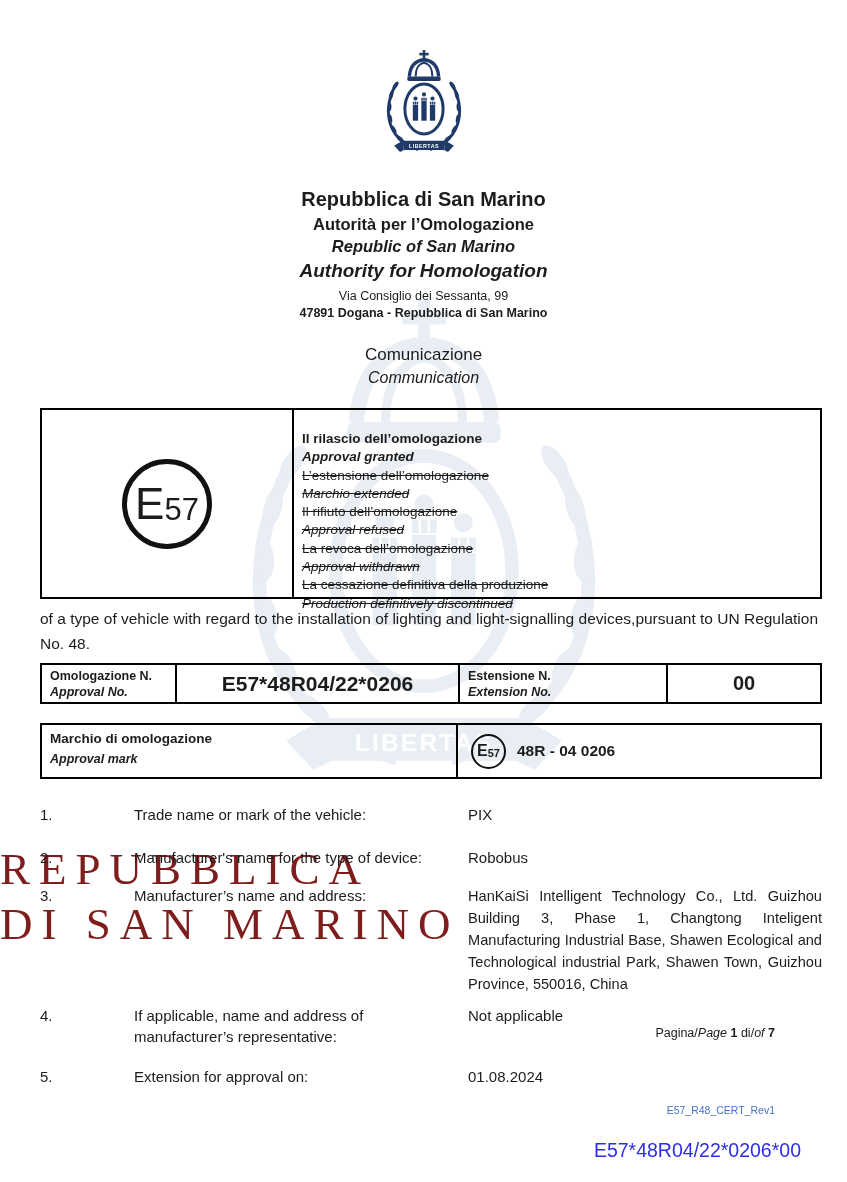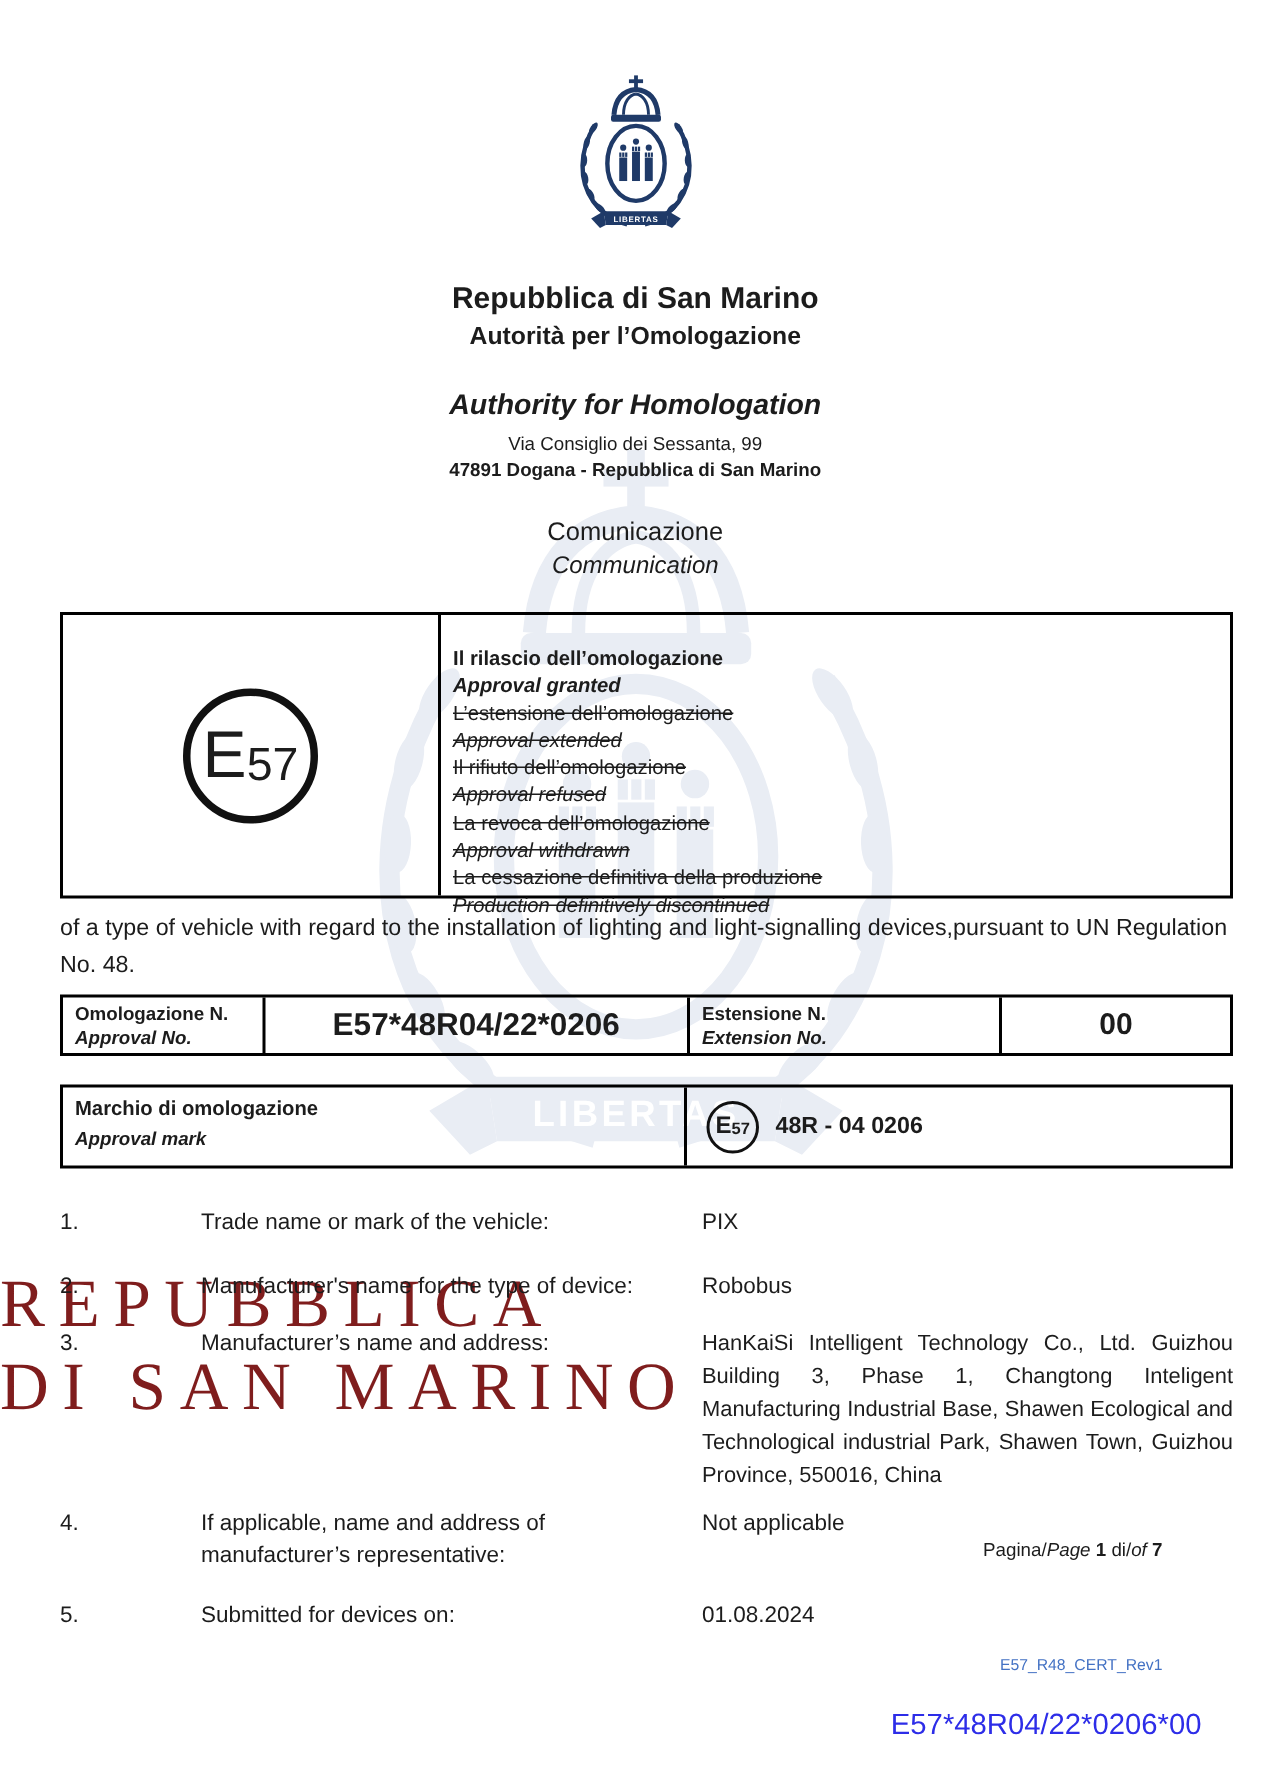--- a/index.html
+++ b/index.html
@@ -132,38 +132,39 @@
       <use href="#crest"></use>
     </svg>
   <div class="wm wm-text wm-line1">Repubblica</div>
   <div class="wm wm-text wm-line2">di San Marino</div>
 
   <svg class="abs crest-top" viewBox="0 0 100 112">
       <use href="#crest"></use>
     </svg>
   <div class="abs ctr t-it">Repubblica di San Marino</div>
   <div class="abs ctr st-it">Autorità per l’Omologazione</div>
+  <div class="abs ctr t-en">Republic of San Marino</div>
   <div class="abs ctr st-en">Authority for Homologation</div>
   <div class="abs ctr adr1">Via Consiglio dei Sessanta, 99</div>
   <div class="abs ctr adr2">47891 Dogana - Repubblica di San Marino</div>
   <div class="abs ctr com-it">Comunicazione</div>
   <div class="abs ctr com-en">Communication</div>
 
   <div class="abs tbl tbl1">
     <div class="c1">
       <div class="emark">
         <span class="e">E</span>
           <span class="n">57</span>
       </div>
     </div>
     <div class="c3">
       <div class="b">Il rilascio dell’omologazione</div>
       <div class="bi">Approval granted</div>
       <div class="strike">L’estensione dell’omologazione</div>
-      <div class="i strike">Approval extended</div>
+      <div class="i strike">Marchio extended</div>
       <div class="strike">Il rifiuto dell’omologazione</div>
       <div class="i strike">Approval refused</div>
       <div class="strike">La revoca dell’omologazione</div>
       <div class="i strike">Approval withdrawn</div>
       <div class="strike">La cessazione definitiva della produzione</div>
       <div class="i strike">Production definitively discontinued</div>
     </div>
   </div>
 
   <div class="abs subject">of a type of vehicle with regard to the installation of lighting and light-signalling devices,pursuant to UN Regulation No. 48.</div>
@@ -210,21 +211,21 @@
     <div>Manufacturer’s name and address:</div>
     <div class="val-justify">HanKaiSi Intelligent Technology Co., Ltd. Guizhou Building 3, Phase 1, Changtong Inteligent Manufacturing Industrial Base, Shawen Ecological and Technological industrial Park, Shawen Town, Guizhou Province, 550016, China</div>
   </div>
   <div class="abs item it4">
     <div>4.</div>
     <div class="lbl-narrow">If applicable, name and address of manufacturer’s representative:</div>
     <div>Not applicable</div>
   </div>
   <div class="abs item it5">
     <div>5.</div>
-    <div>Submitted for devices on:</div>
+    <div>Extension for approval on:</div>
     <div>01.08.2024</div>
   </div>
 
   <div class="abs pageinfo">
     <span>Pagina/</span><span class="i">Page</span>
     <span class="b">1</span>
     <span>di/</span><span class="i">of</span>
     <span class="b">7</span>
   </div>
   <div class="abs docref">E57_R48_CERT_Rev1</div>

